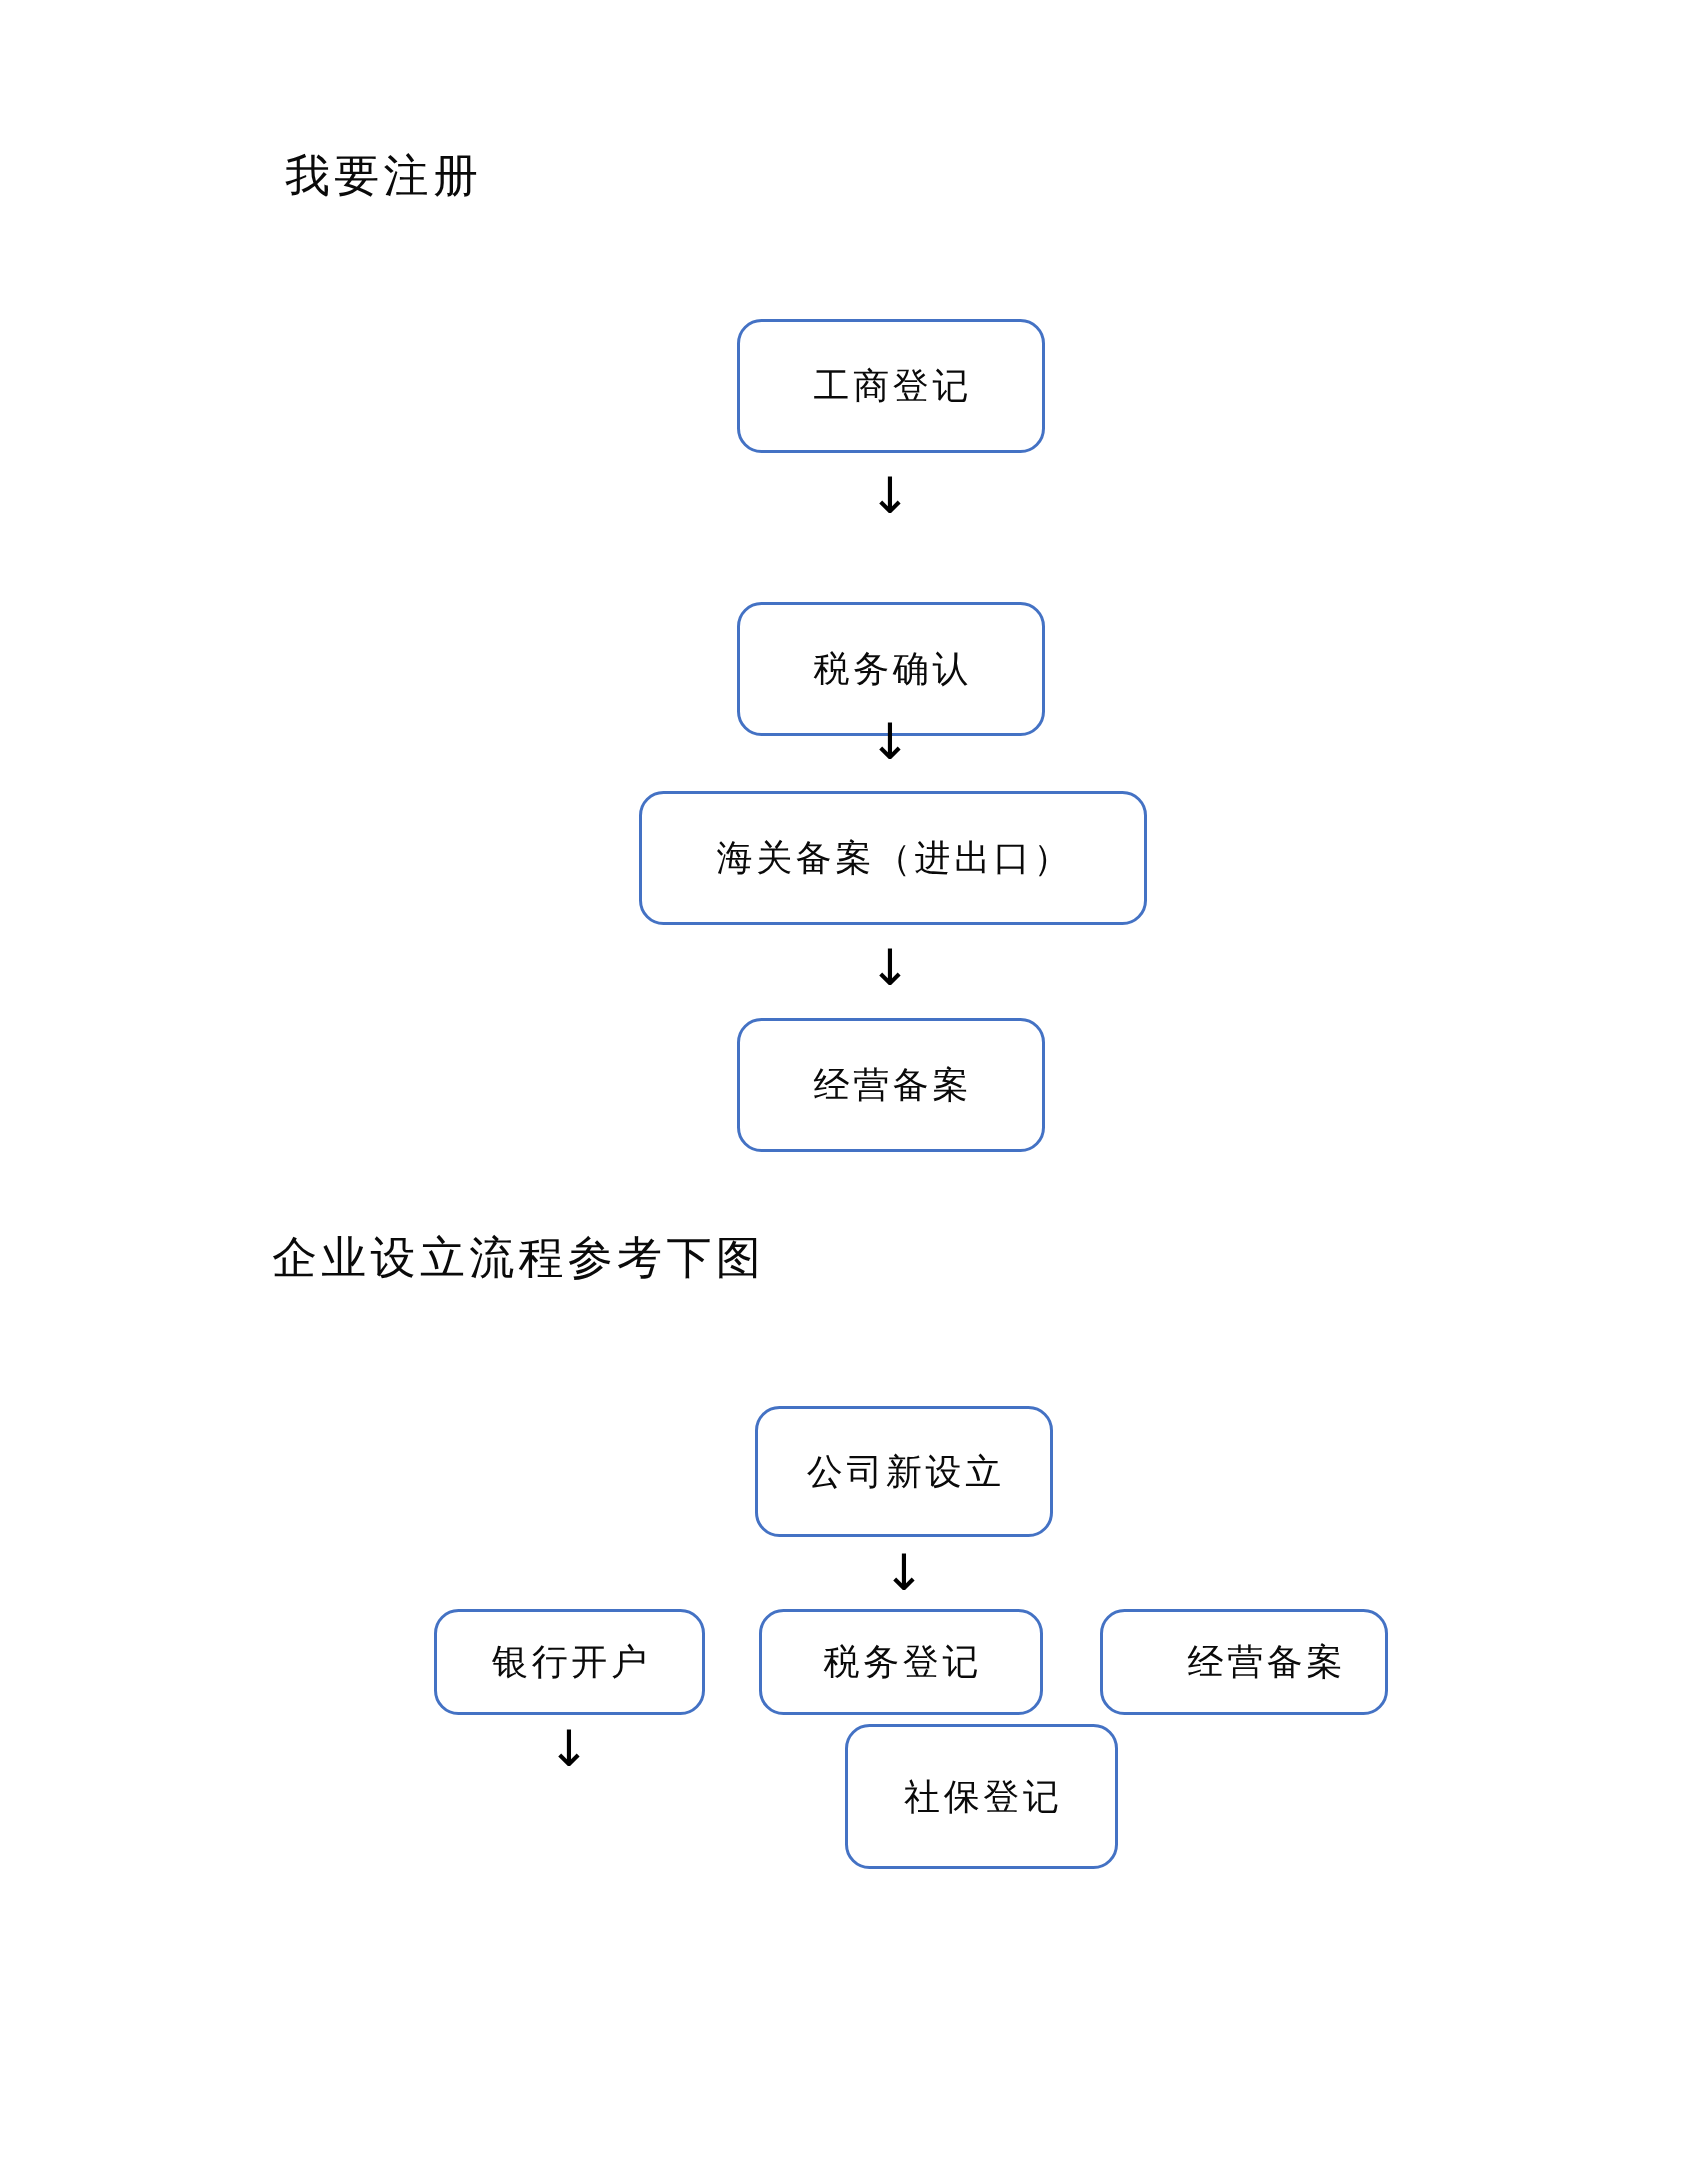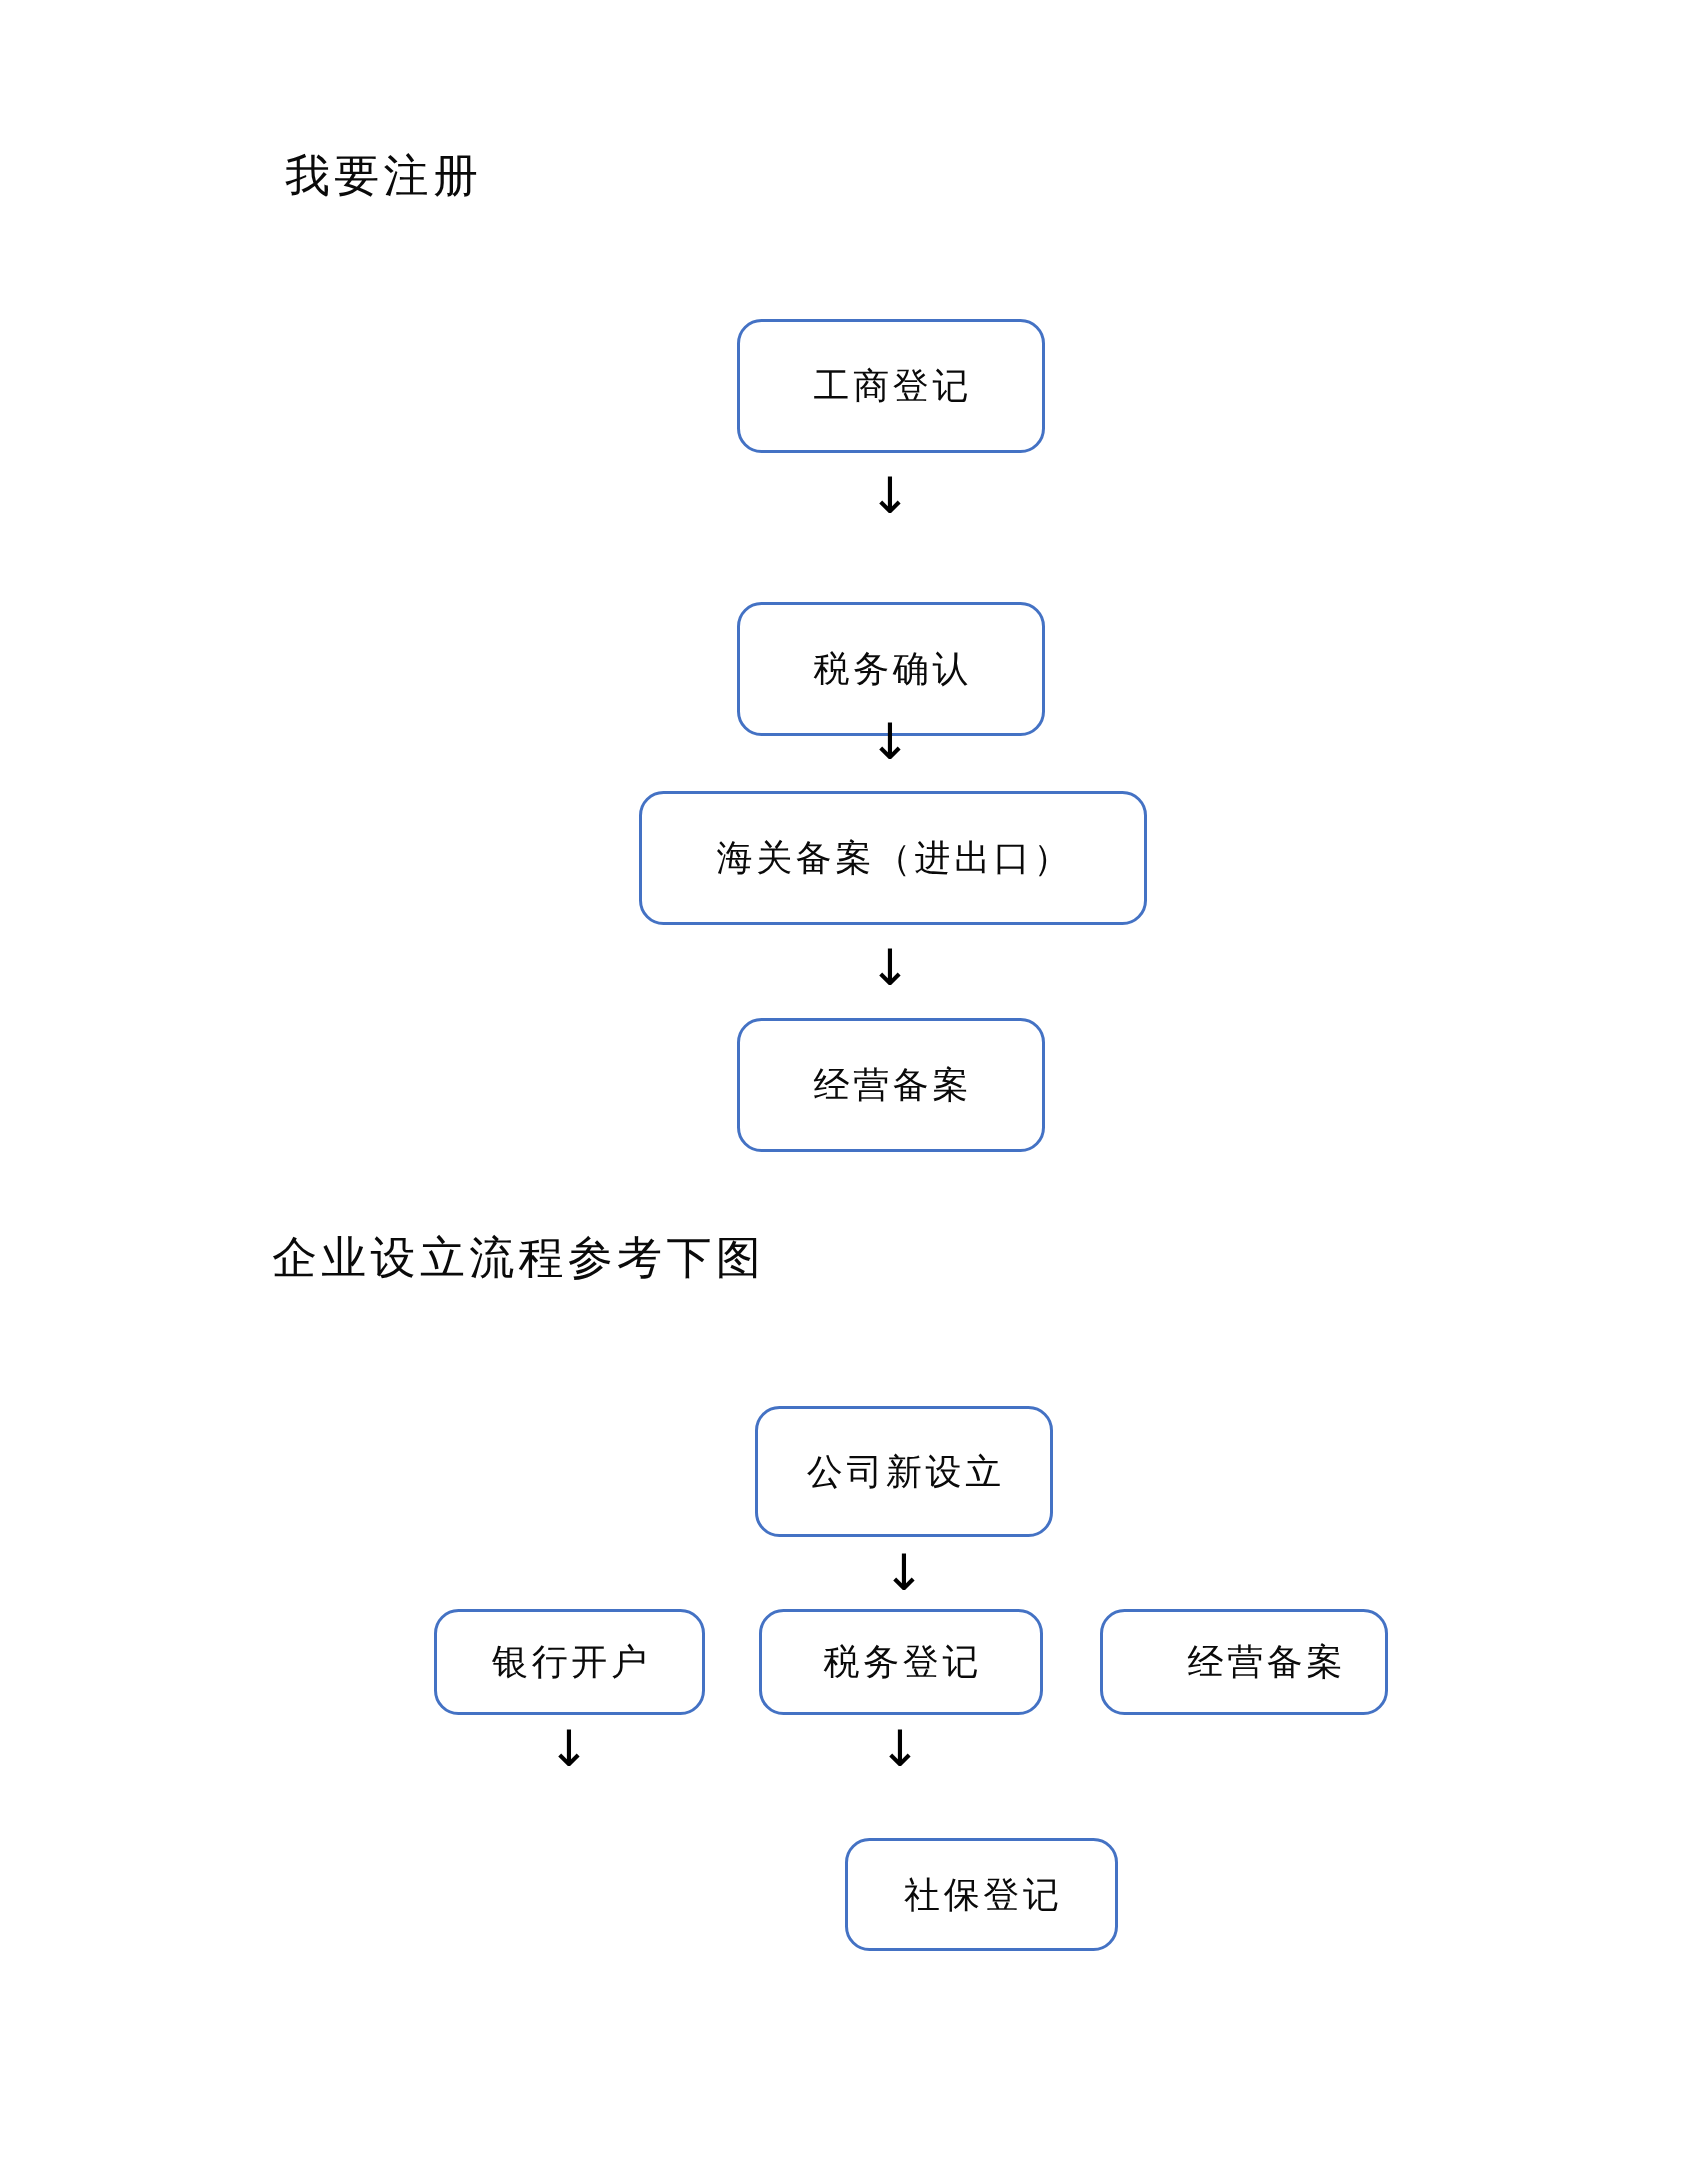--- a/index.html
+++ b/index.html
@@ -75,21 +75,21 @@
 
   
   #box-company-new    { left: 755px; top: 1406px; width: 298px; height: 131px; }
   #arrow-4            { left: 868px; top: 1548px; width: 72px; }
   #box-bank-account   { left: 434px;  top: 1609px; width: 271px; height: 106px; }
   #box-tax-reg        { left: 759px; top: 1609px; width: 284px; height: 106px; }
   #box-operation-file { left: 1100px; top: 1609px; width: 288px; height: 106px; padding-left: 42px; }
   #arrow-5            { left: 533px;  top: 1724px; width: 72px; }
   #arrow-6            { left: 864px; top: 1724px; width: 72px; }
   #box-fund-account   { left: 242px;  top: 1786px; width: 484px; height: 113px; }
-  #box-social-reg     { left: 845px; top: 1838px; width: 273px; height: 113px; }
+  #box-social-reg     { left: 845px; top: 1724px; width: 273px; height: 145px; }
 </style>
 </head>
 <body>
 
 <div id="page">
 
   <div class="heading" id="heading-register">我要注册</div>
 
   <div class="flow-box" id="box-business-reg">
     <span class="flow-label">工商登记</span>

